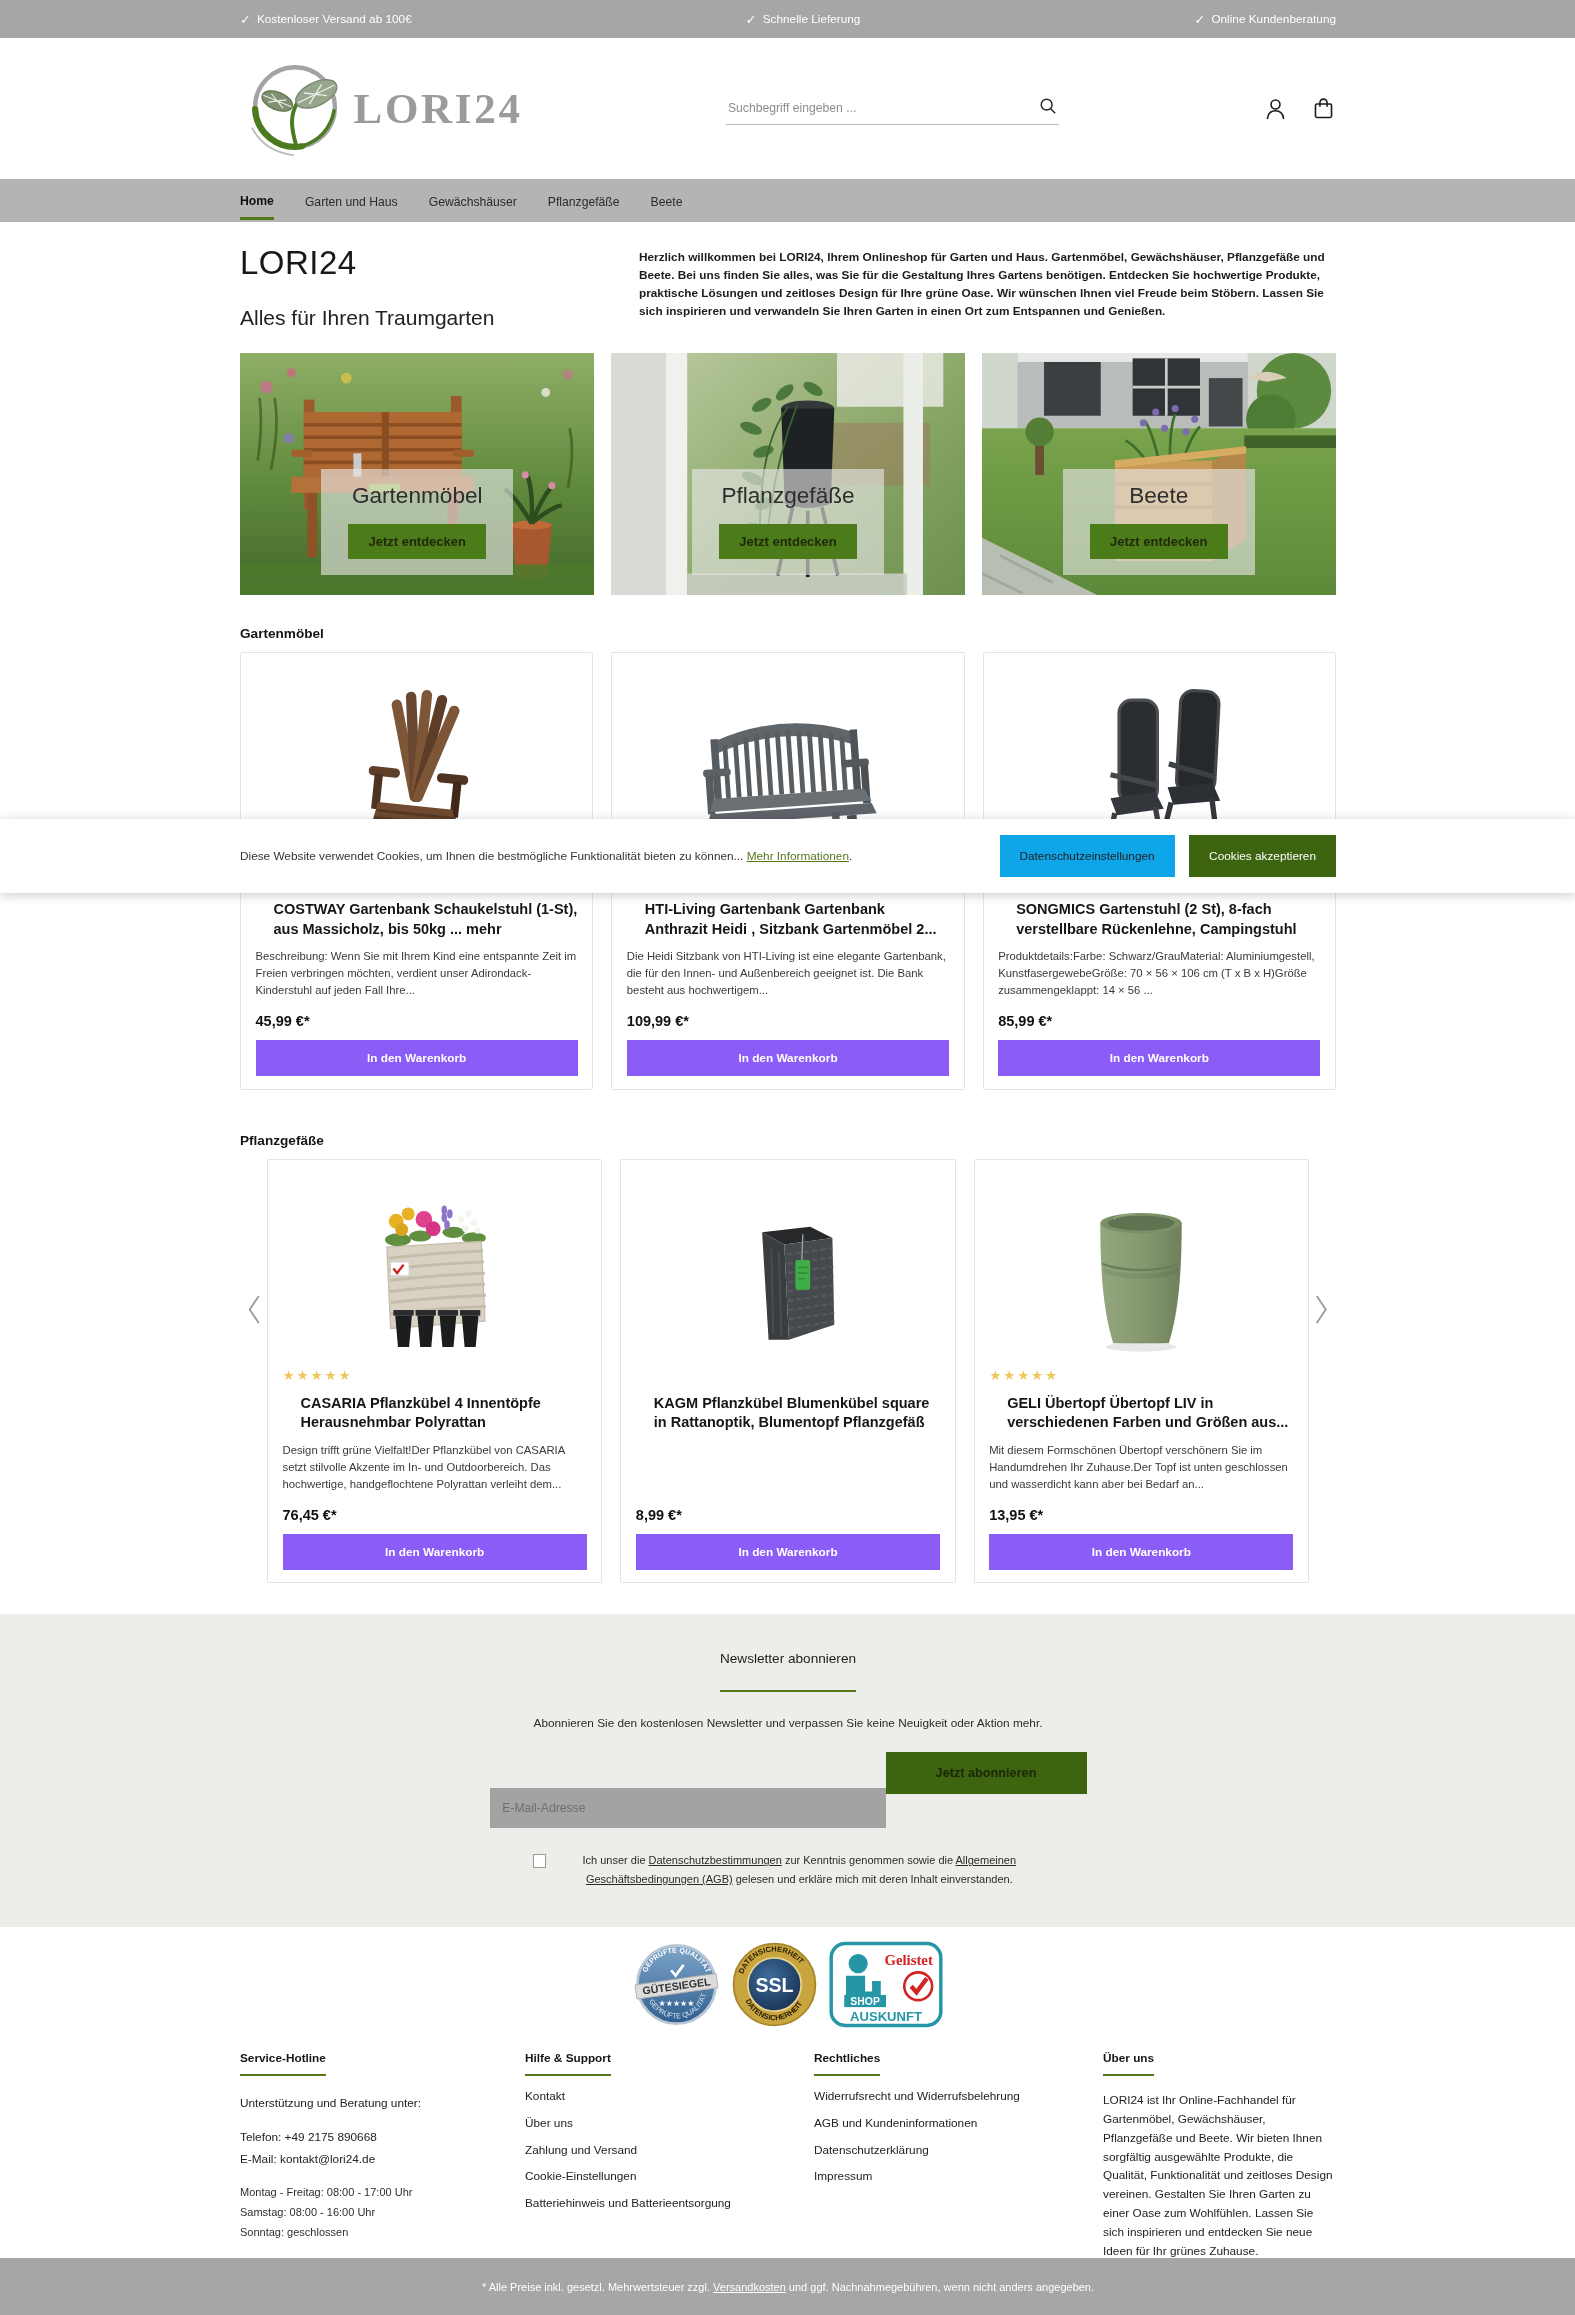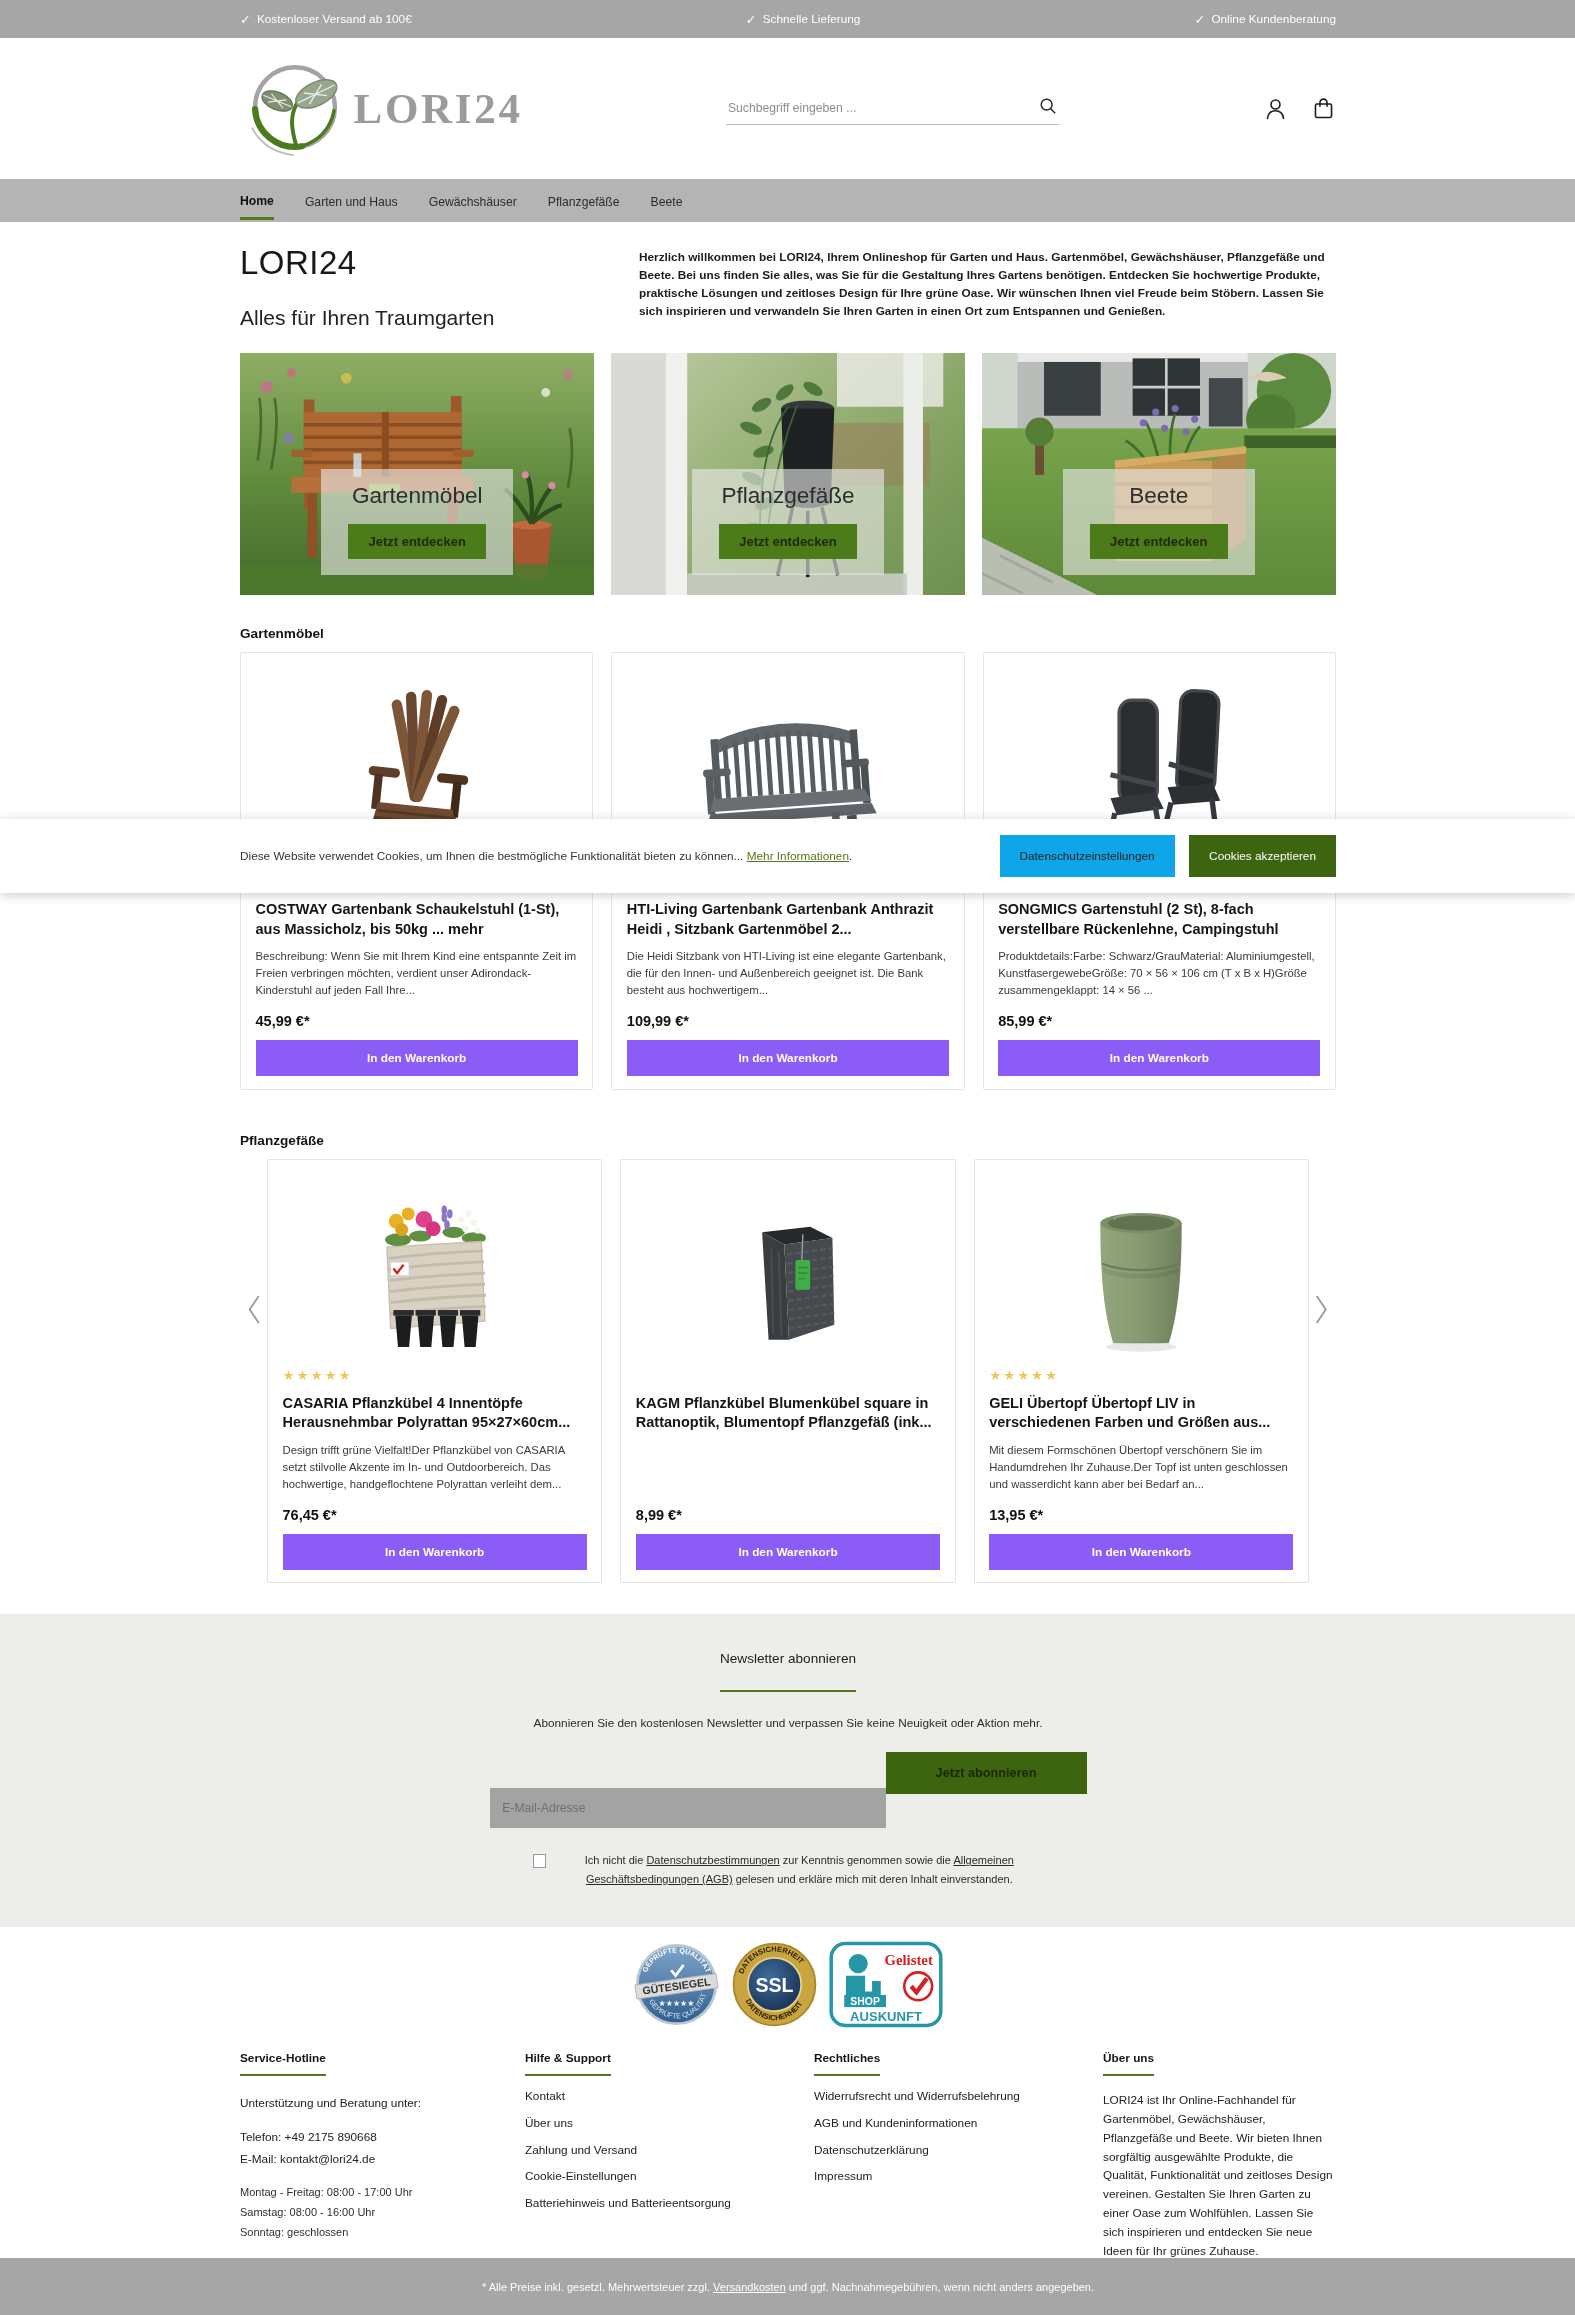--- a/index.html
+++ b/index.html
@@ -49,21 +49,21 @@
 
   
   .section { margin-top:31px; }
   .section.second { margin-top:43px; }
   .section-heading { font-size:13.6px; font-weight:bold; color:#141414; margin-bottom:11px; }
   .cards { display:flex; gap:18px; position:relative; }
   .card { width:354px; background:#fff; border:0.9px solid #e4e4e4; border-radius:1.8px; padding:11px 14.5px 12.7px; display:flex; flex-direction:column; }
   .card-img { height:231px; display:flex; align-items:center; justify-content:center; cursor:pointer; }
   .section.second .card-img { height:194px; }
   .stars { height:20px; font-size:13.6px; letter-spacing:1.8px; color:#eec75e; margin:1.8px 0 1.8px; }
-  .card-title { font-size:14.5px; font-weight:bold; line-height:1.35; color:#161616; height:41px; overflow:hidden; margin-top:5.4px; cursor:pointer; }
+  .card-title { font-size:14.5px; font-weight:bold; line-height:1.35; color:#161616; height:41px; overflow:hidden; margin-top:5.4px; cursor:pointer;margin-left:18px; }
   .card-desc { font-size:11.3px; line-height:1.5; color:#3a3a3a; height:52px; overflow:hidden; margin-top:7.2px; }
   .card-price { font-size:14.5px; font-weight:bold; color:#111; margin:12.7px 0 11px; }
   .cart-btn { background:#8b5cf6; color:#fff; font-weight:bold; font-size:11.8px; border:none; height:36px; width:100%; cursor:pointer; font-family:"Liberation Sans",sans-serif; }
   .arrow { position:absolute; top:127px; background:none; border:none; cursor:pointer; padding:3.6px; }
   .arrow.left { left:-228px; } .arrow.right { right:-228px; }
   .cards-wrap { position:relative; }
   .cards-wrap .arrow.left { left:3.6px; } .cards-wrap .arrow.right { right:3.6px; }
 
   
   .cookiebar { position:absolute; top:819px; left:0; right:0; height:74px; background:#fff; z-index:60; box-shadow:0 1.8px 11px rgba(0,0,0,.22); display:flex; align-items:center; }
@@ -575,21 +575,21 @@
   <div class="newsletter">
     <div class="nl-inner">
       <span class="nl-heading">Newsletter abonnieren</span>
       <div class="nl-text">Abonnieren Sie den kostenlosen Newsletter und verpassen Sie keine Neuigkeit oder Aktion mehr.</div>
       <div class="nl-form">
         <input class="nl-input" type="text" placeholder="E-Mail-Adresse" style="">
         <button class="nl-btn">Jetzt abonnieren</button>
       </div>
       <div class="nl-legal">
         <span class="nl-check"></span>
-        <span class="nl-legal-text"><span>Ich nicht die </span><span class="lnk">Datenschutzbestimmungen</span><span> zur Kenntnis genommen sowie die </span><span class="lnk">Allgemeinen Geschäftsbedingungen (AGB)</span><span> gelesen und erkläre mich mit deren Inhalt einverstanden.</span></span>
+        <span class="nl-legal-text"><span>Ich unser die </span><span class="lnk">Datenschutzbestimmungen</span><span> zur Kenntnis genommen sowie die </span><span class="lnk">Allgemeinen Geschäftsbedingungen (AGB)</span><span> gelesen und erkläre mich mit deren Inhalt einverstanden.</span></span>
       </div>
     </div>
   </div>
 
   <div class="seals">
     <svg width="89" height="89" viewBox="0 0 100 100">
       <defs>
         <linearGradient id="sg1" x1="0" y1="0" x2="0" y2="1">
             <stop offset="0" stop-color="#7fa6ca"></stop>
             <stop offset="1" stop-color="#2f5e8f"></stop>

